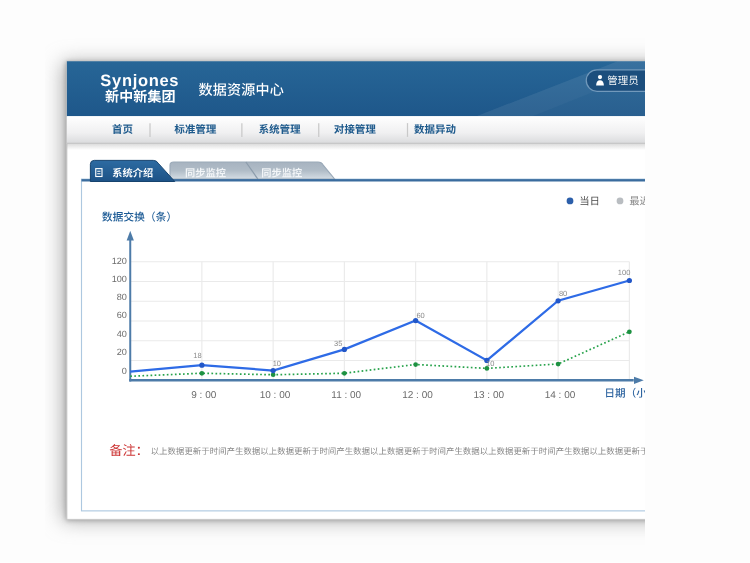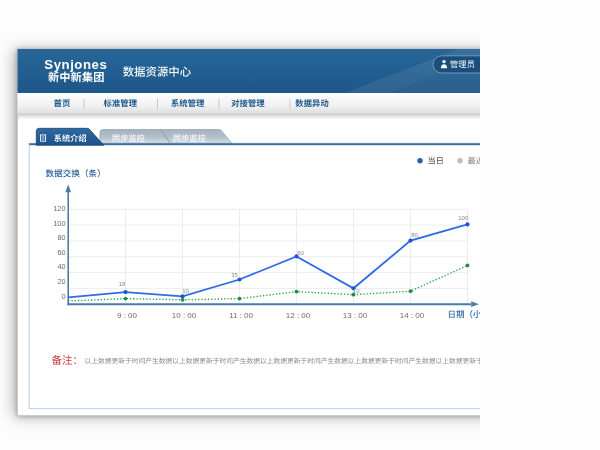--- a/index.html
+++ b/index.html
@@ -1,15 +1,15 @@
 <!DOCTYPE html>
 <html><head><meta charset="utf-8"><title>数据资源中心</title>
 <style>
 html,body{margin:0;padding:0;background:#fdfdfd;}
-#wrap{width:480px;height:450px;overflow:hidden;}
+#wrap{width:480px;height:450px;overflow:hidden;margin-left:36px;}
 text{font-family:"Liberation Sans",sans-serif;}
 </style></head>
 <body>
 <div id="wrap"><svg width="600" height="450" viewBox="0 0 600 450" style="opacity:0.999">
       <defs>
 <linearGradient id="hdr" x1="0" y1="0" x2="0" y2="1">
  <stop offset="0" stop-color="#276697"></stop>
           <stop offset="1" stop-color="#1e578a"></stop>
 </linearGradient>
 <linearGradient id="nav" x1="0" y1="0" x2="0" y2="1">

